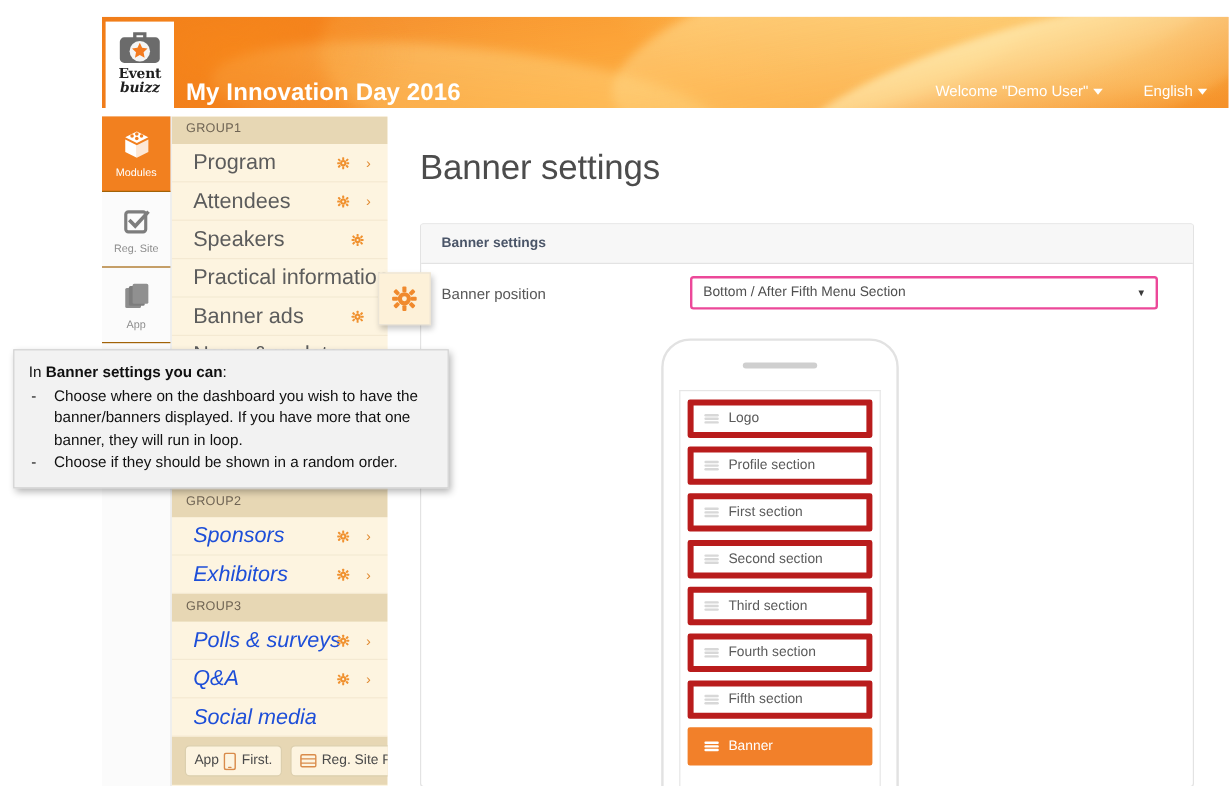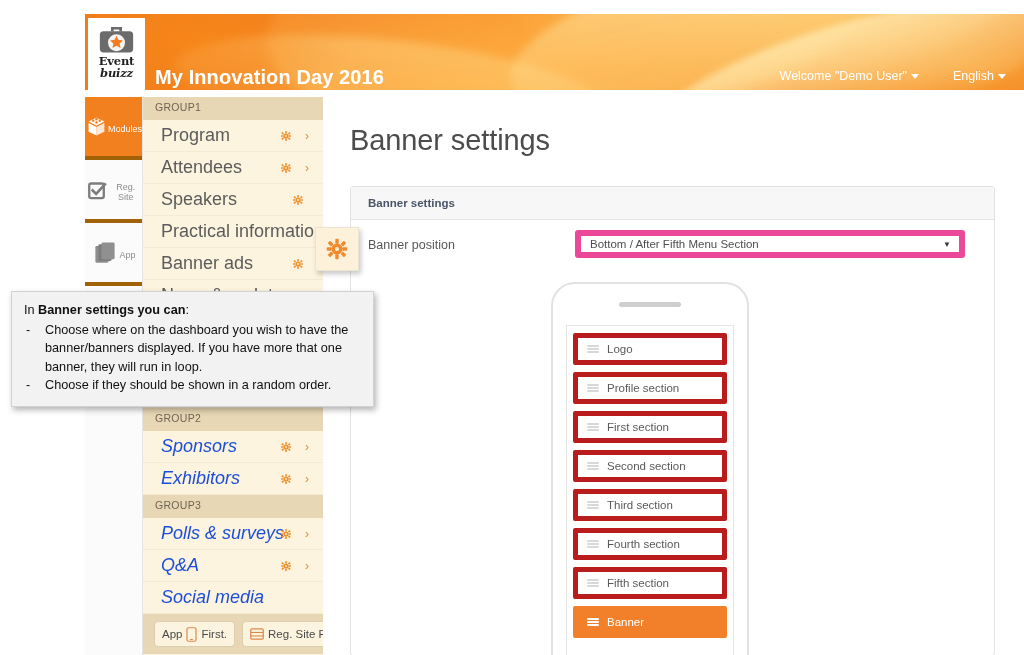--- a/index.html
+++ b/index.html
@@ -149,26 +149,26 @@
     height: 558px;
     background: #fbfbfb;
     border-right: 1px solid #e4e4e4;
     z-index: 6;
   }
   .rail-item {
     position: relative;
     width: 57px;
     height: 63px;
     display: flex;
-    flex-direction: row;
+    flex-direction: column;
     align-items: center;
     justify-content: center;
     cursor: pointer;
     box-sizing: border-box;
-    border-bottom: 4px solid #a16207;
+    border-bottom: 1px solid #a16207;
   }
   .rail-item.active { background: #f2801f; }
   .rail-item.active .rail-label { color: #ffffff; }
   .rail-label {
     font-size: 9px;
     color: #8d8d8d;
     margin-top: 4px;
     text-align: center;
     line-height: 10px;
   }
@@ -304,21 +304,21 @@
     top: 18px;
     font-size: 12.5px;
     color: #575757;
   }
   .select-box {
     position: absolute;
     left: 224px;
     top: 10px;
     width: 390px;
     height: 28px;
-    border: 6px solid #ec4899;
+    border: 2px solid #ec4899;
     border-radius: 3px;
     background: #ffffff;
     display: flex;
     align-items: center;
     padding: 0 8px 0 9px;
     box-sizing: border-box;
     font-size: 11.5px;
     color: #4f4f4f;
     cursor: pointer;
   }

